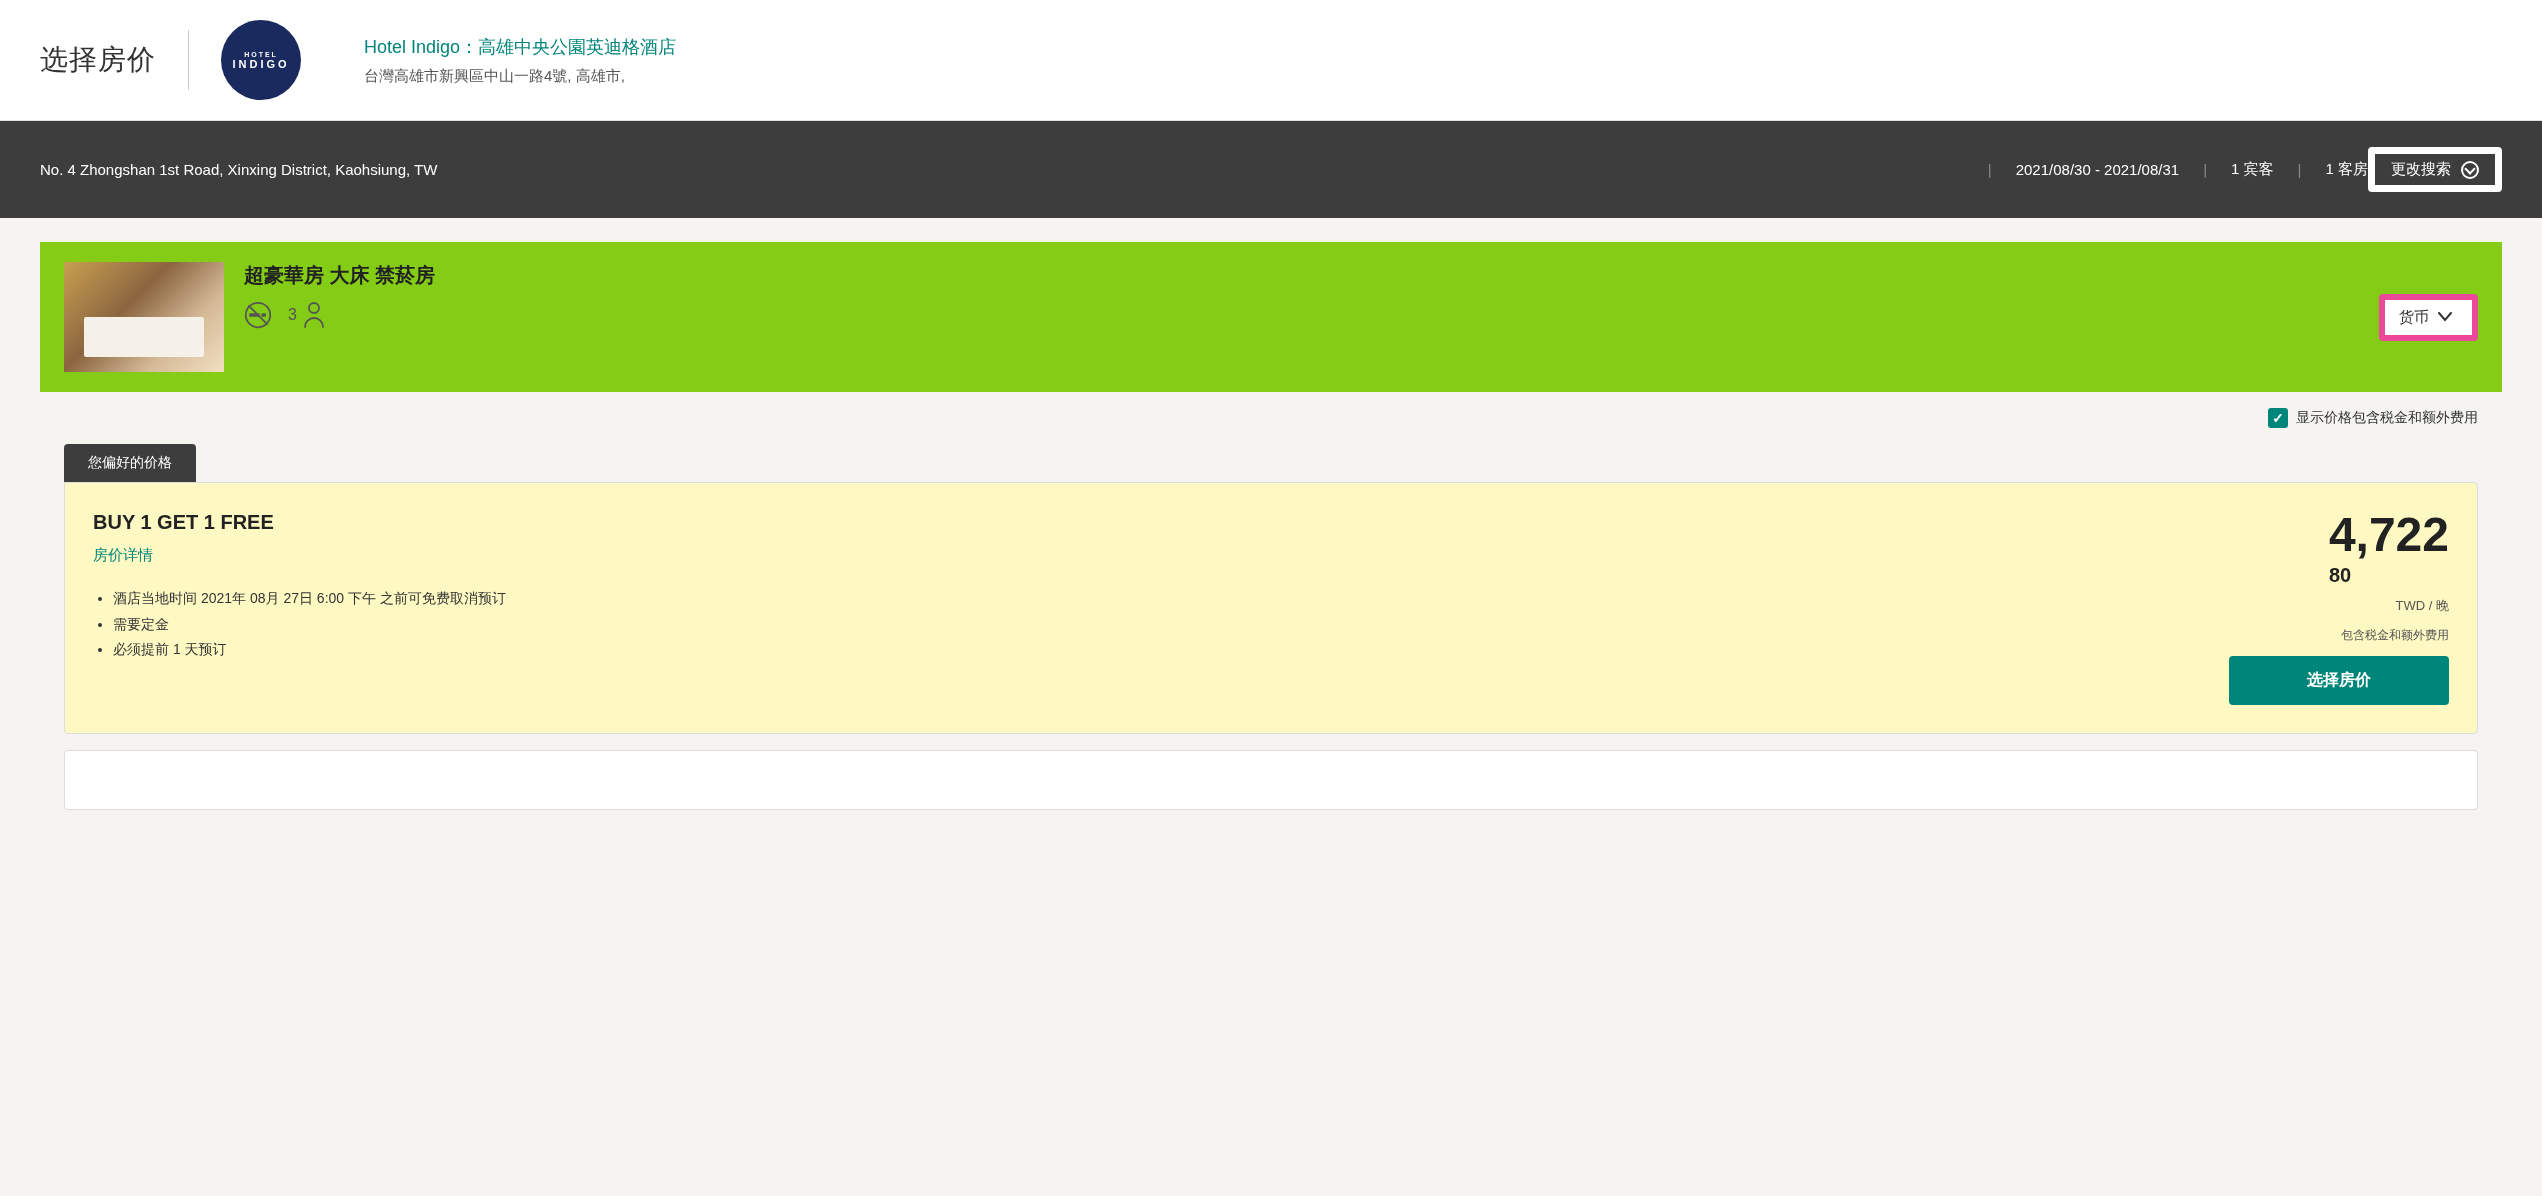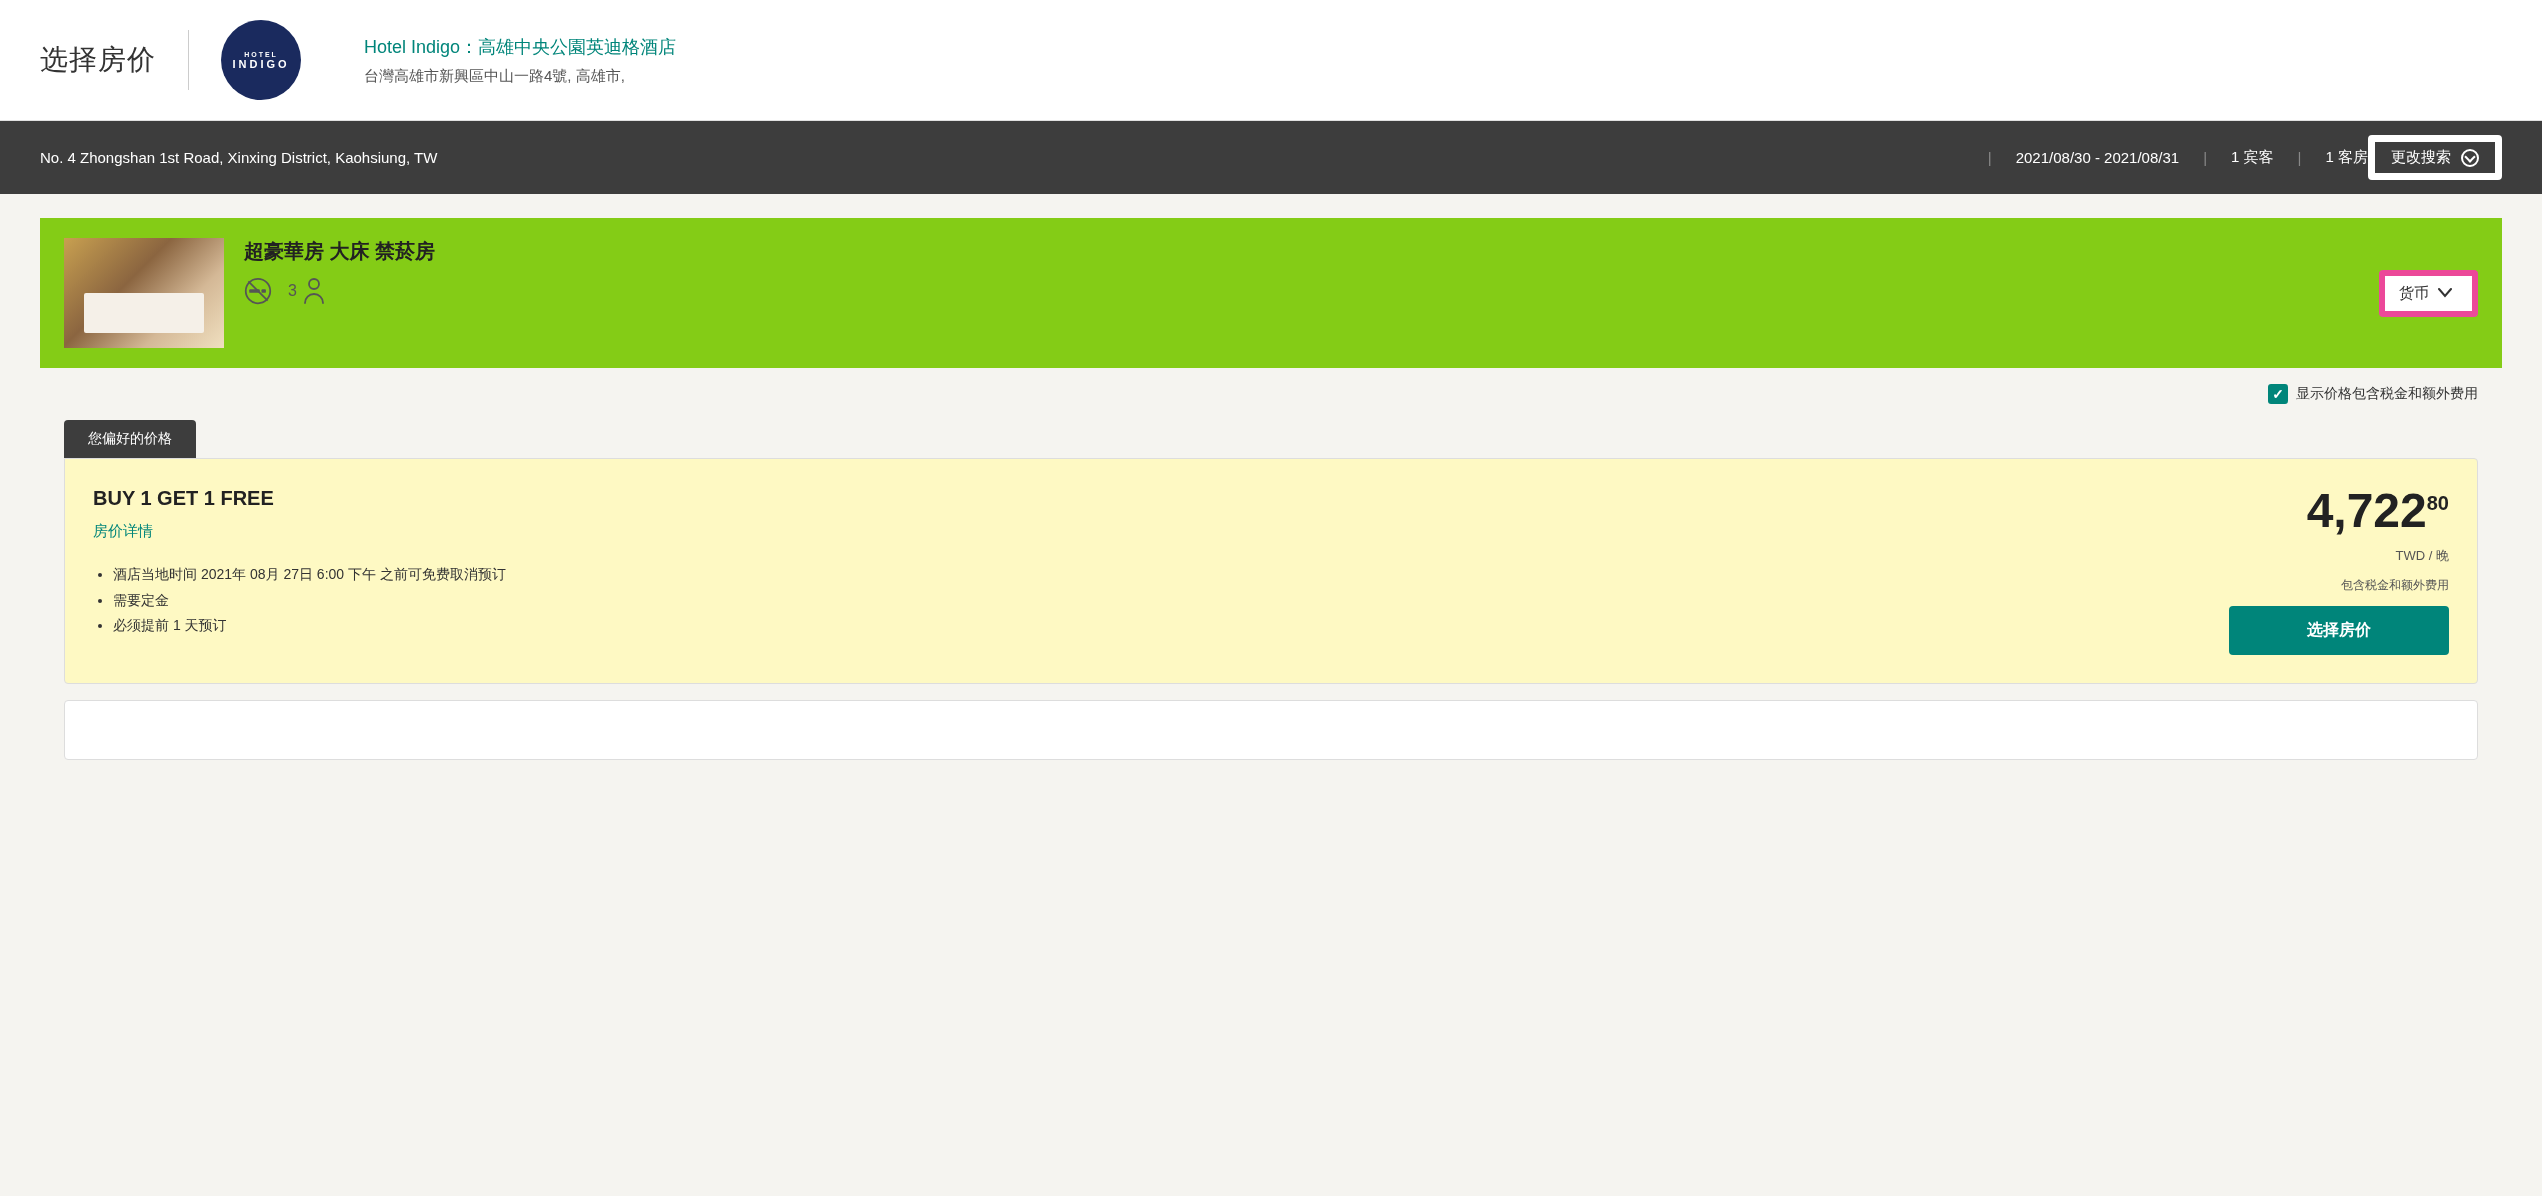--- a/index.html
+++ b/index.html
@@ -66,21 +66,21 @@
       font-weight: 500;
     }
     .hotel-address {
       color: #555;
       font-size: 15px;
     }
 
     
     .search-bar {
       background: #3d3d3d;
-      padding: 14px 40px;
+      padding: 26px 40px;
       display: flex;
       align-items: center;
       gap: 0;
       color: #fff;
       font-size: 15px;
       font-weight: 500;
     }
     .search-bar-address {
       flex: 1;
       color: #fff;
@@ -335,20 +335,21 @@
       display: flex;
       flex-direction: column;
       align-items: flex-end;
       gap: 12px;
       min-width: 220px;
     }
     .price-main {
       display: flex;
       align-items: flex-start;
       line-height: 1;
+      flex-direction: column;
     }
     .price-number {
       font-size: 48px;
       font-weight: 700;
       color: #222;
     }
     .price-cents {
       font-size: 20px;
       font-weight: 700;
       color: #222;

